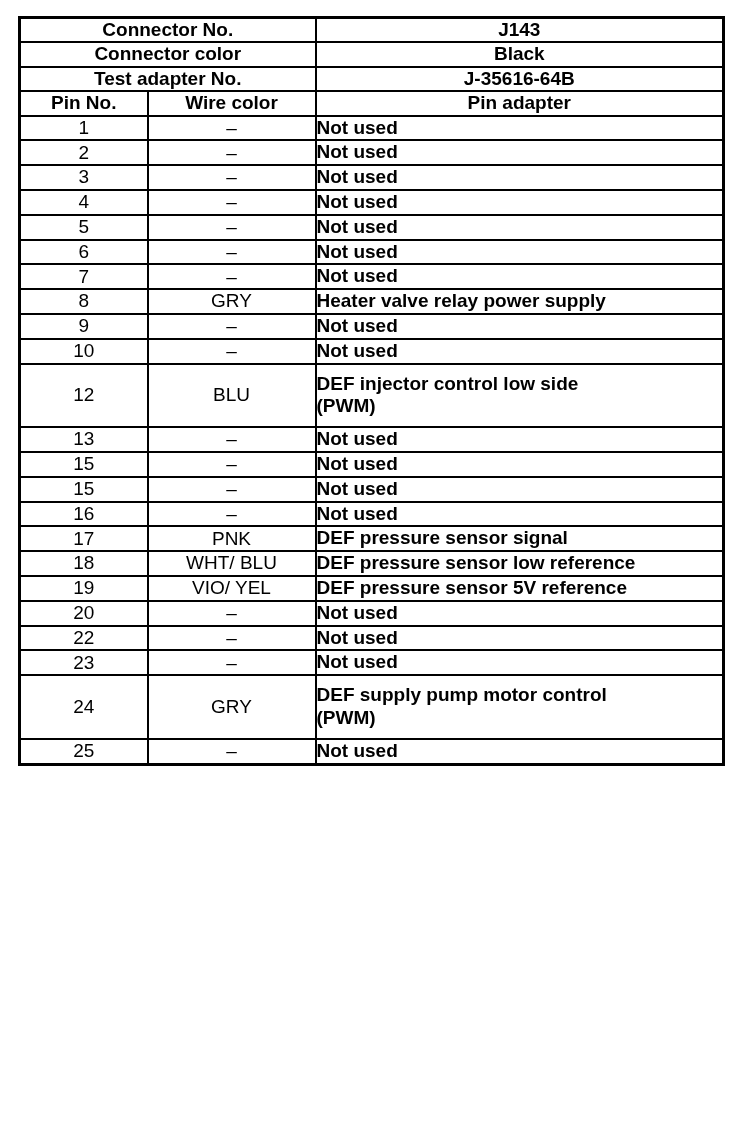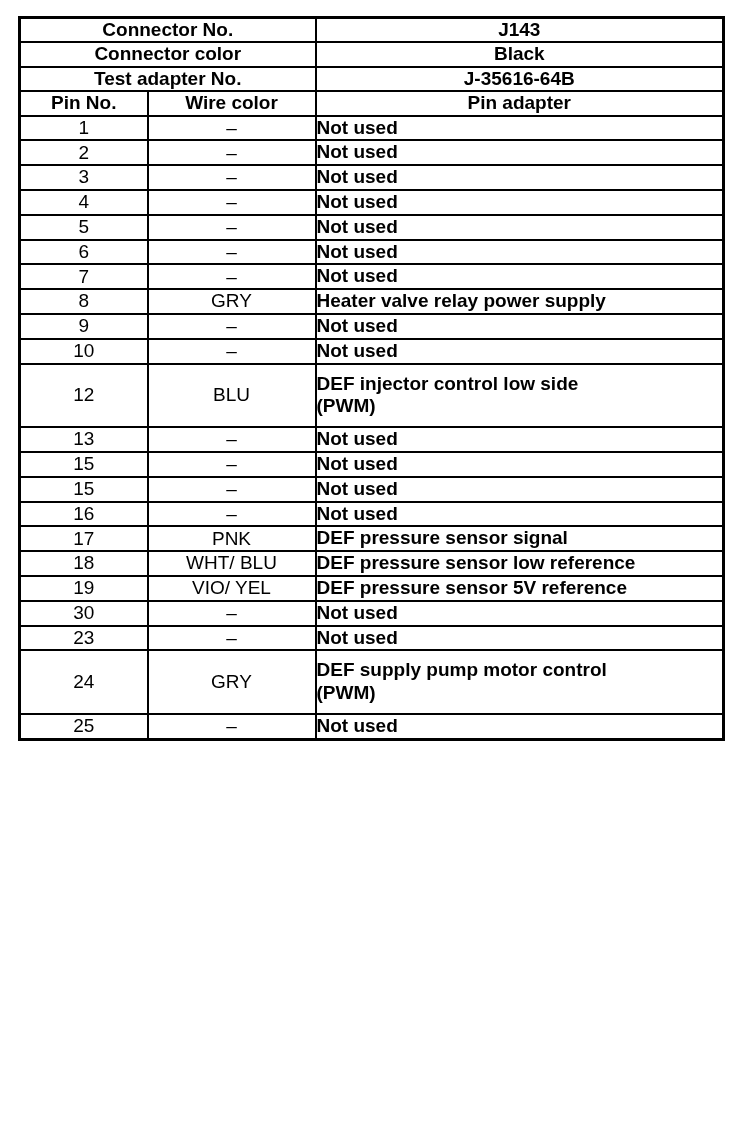--- a/index.html
+++ b/index.html
@@ -191,21 +191,26 @@
         <td class="cell-center-normal">18</td>
         <td class="cell-center-normal">WHT/ BLU</td>
         <td class="cell-left nowrap-func">DEF pressure sensor low reference</td>
       </tr>
       <tr>
         <td class="cell-center-normal">19</td>
         <td class="cell-center-normal">VIO/ YEL</td>
         <td class="cell-left nowrap-func">DEF pressure sensor 5V reference</td>
       </tr>
       <tr>
-        <td class="cell-center-normal">30</td>
+        <td class="cell-center-normal">20</td>
+        <td class="cell-center-normal dash">–</td>
+        <td class="cell-left nowrap-func">Not used</td>
+      </tr>
+      <tr>
+        <td class="cell-center-normal">22</td>
         <td class="cell-center-normal dash">–</td>
         <td class="cell-left nowrap-func">Not used</td>
       </tr>
       <tr>
         <td class="cell-center-normal">23</td>
         <td class="cell-center-normal dash">–</td>
         <td class="cell-left nowrap-func">Not used</td>
       </tr>
       <tr class="row-tall">
         <td class="cell-center-normal">24</td>

